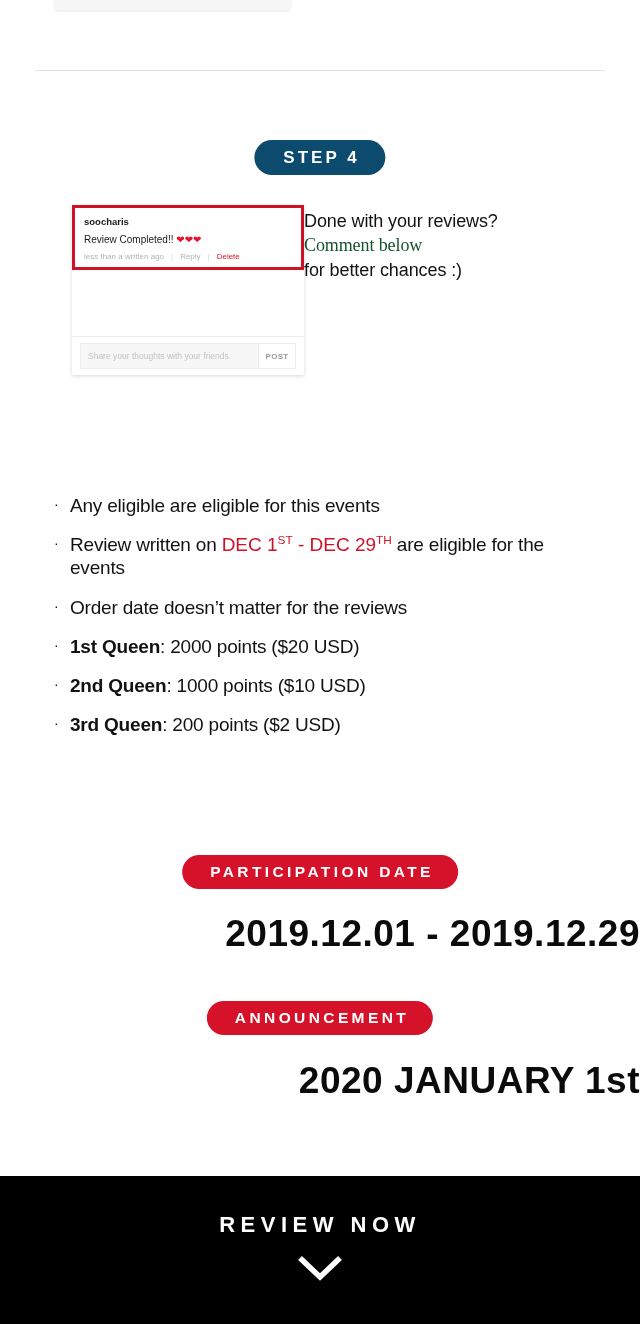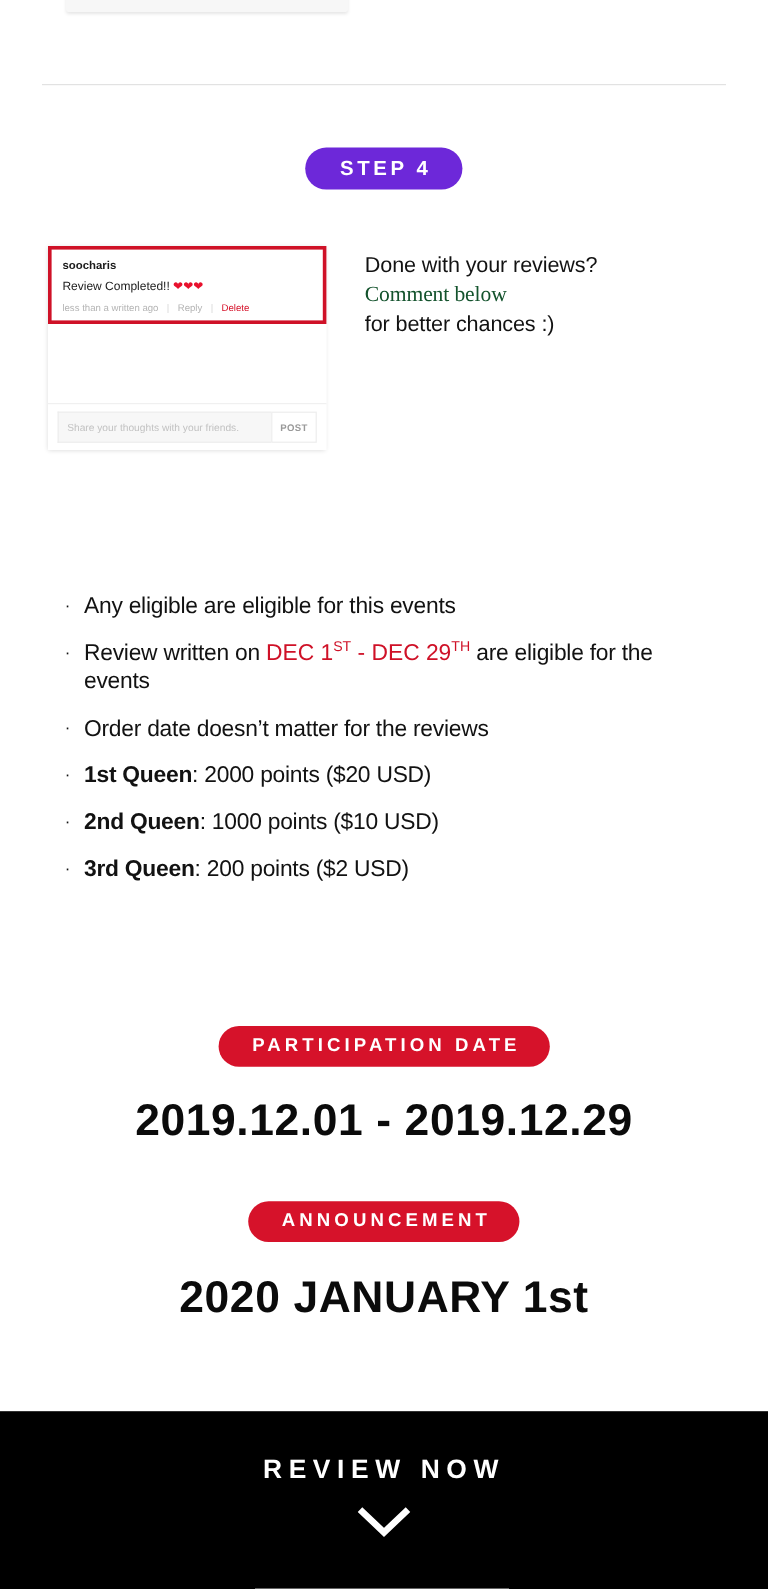--- a/index.html
+++ b/index.html
@@ -38,36 +38,36 @@
     width: 570px;
     height: 1px;
     background: #e2e2e2;
   }
 
   
   .step-badge {
     position: absolute;
     left: 50%;
     transform: translateX(-50%);
-    top: 123px;
-    background: #6d28d9;
+    top: 140px;
+    background: #0c4a6e;
     color: #ffffff;
     font-size: 17px;
     font-weight: bold;
     letter-spacing: 3px;
     padding: 9px 26px 9px 29px;
     border-radius: 20px;
     line-height: 1;
     white-space: nowrap;
   }
 
   
   .comment-card {
     position: absolute;
-    left: 40px;
+    left: 72px;
     top: 205px;
     width: 232px;
     height: 170px;
     background: #ffffff;
     box-shadow: 0 1px 4px rgba(0,0,0,0.16);
   }
 
   .comment-highlight {
     position: absolute;
     left: 0;
@@ -235,21 +235,21 @@
     white-space: nowrap;
   }
 
   .badge-participation { top: 855px; }
   .badge-announcement { top: 1001px; }
 
   .info-value {
     position: absolute;
     left: 0;
     width: 640px;
-    text-align: center;
+    text-align: right;
     font-weight: bold;
     color: #0b0b0b;
   }
 
   .value-date {
     top: 913px;
     font-size: 37px;
     letter-spacing: 0.5px;
   }
 

